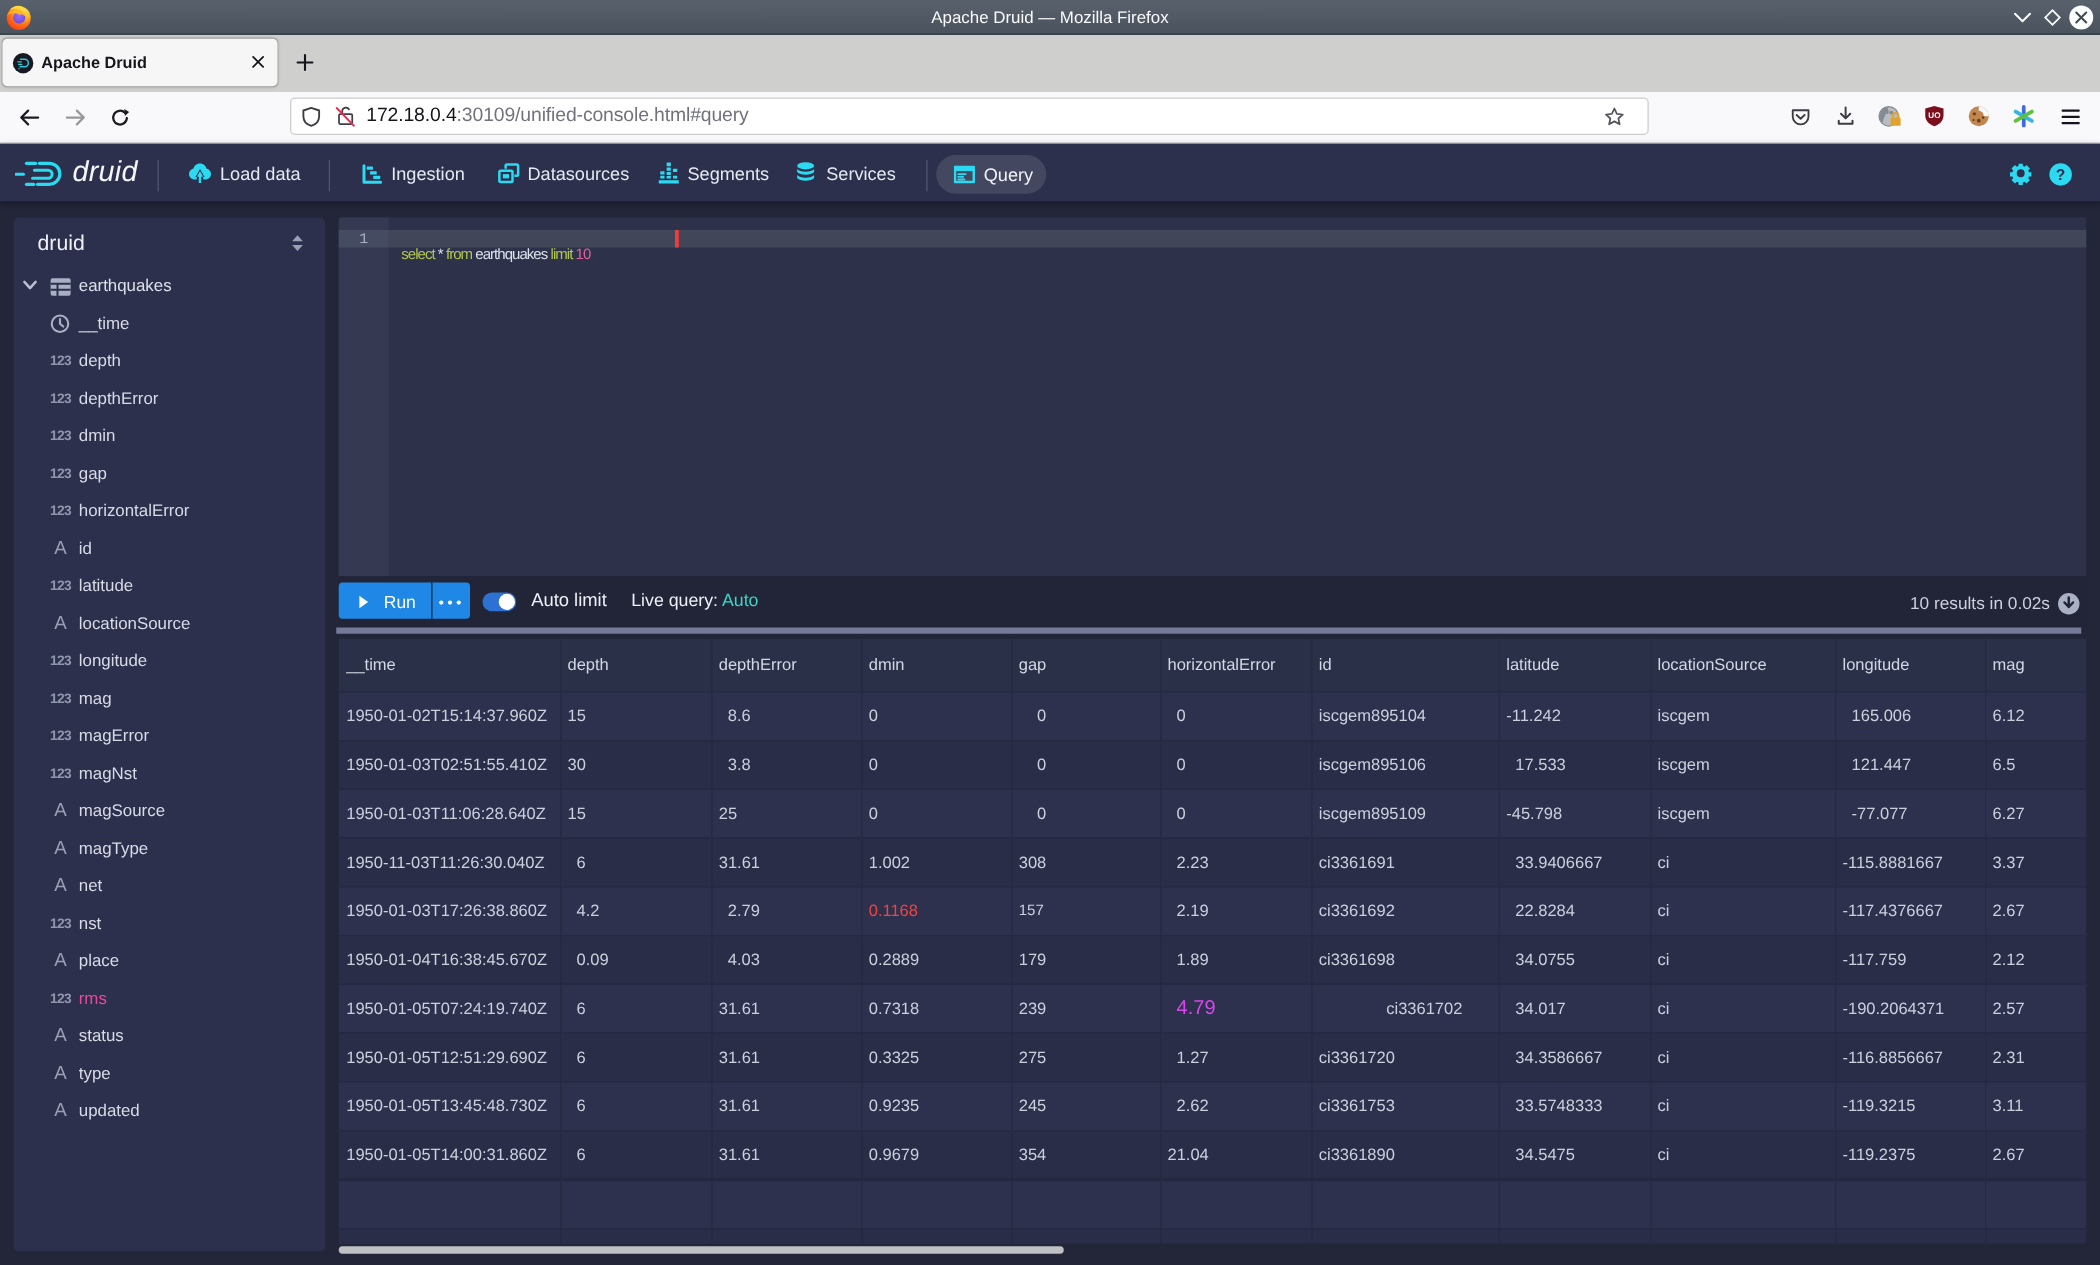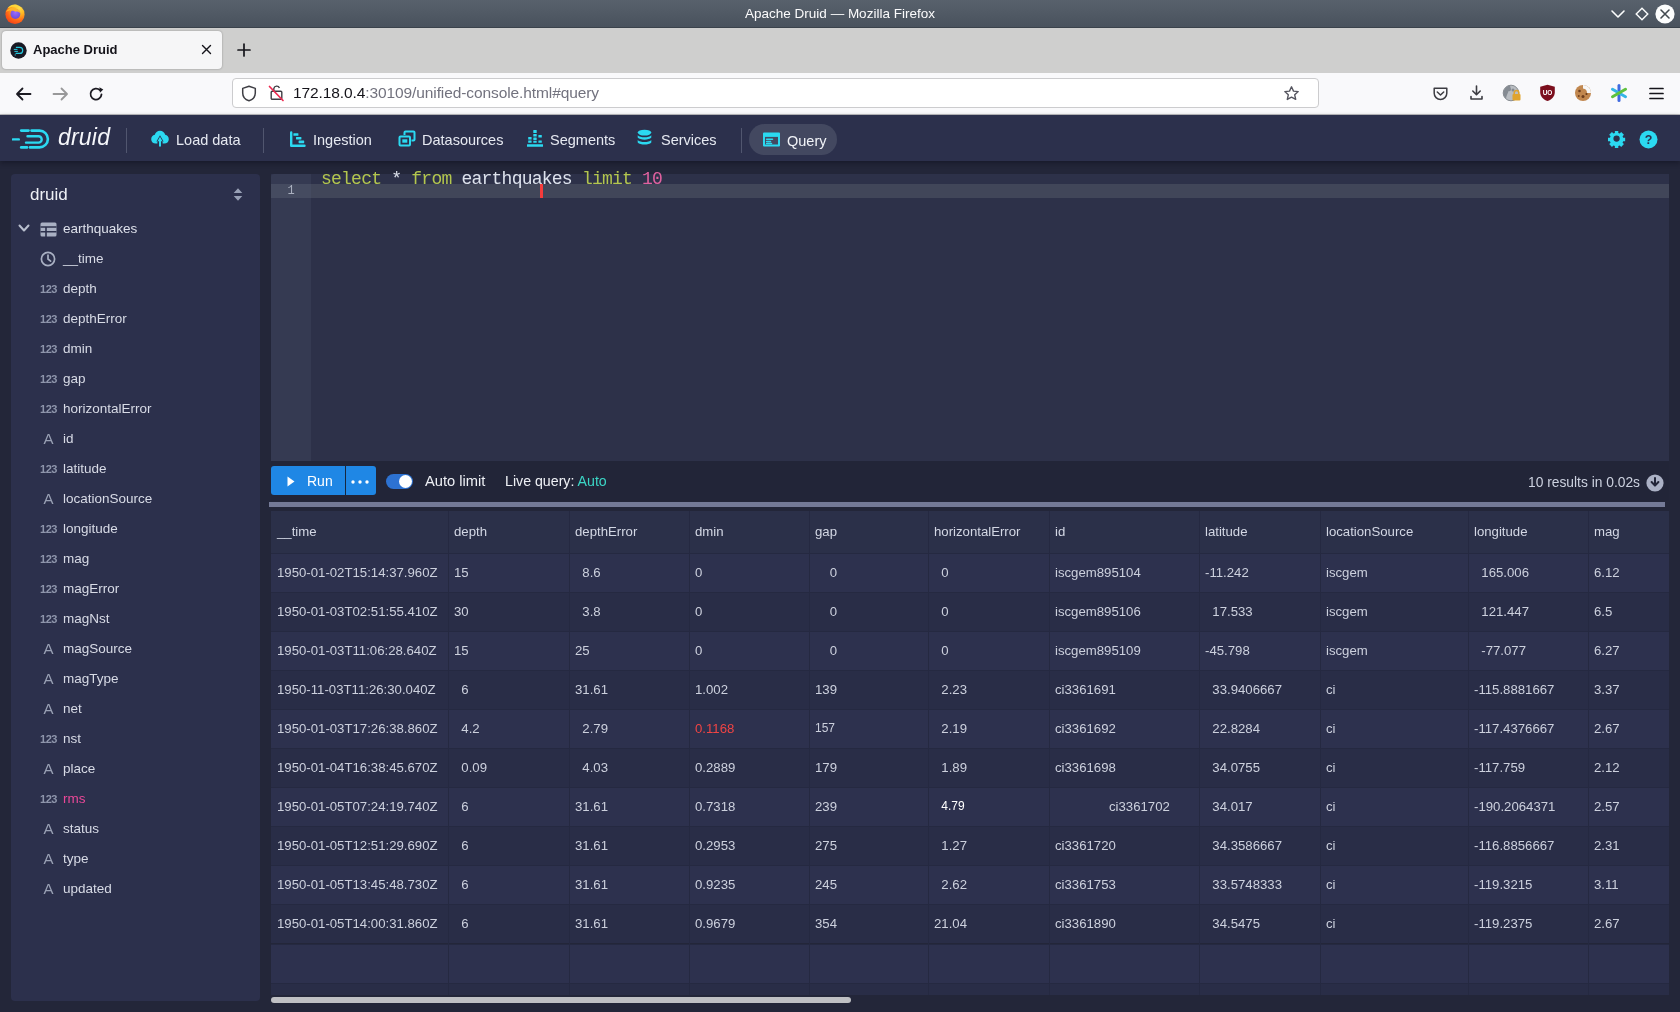--- a/index.html
+++ b/index.html
@@ -259,22 +259,22 @@
 <div class="abs" style="left:40px;top:844px;width:17px;height:30px;line-height:30px;text-align:center;font-size:15px;color:#99a0b4">A</div>
 <div class="abs" style="left:63px;top:844px;height:30px;line-height:30px;font-size:13.5px;color:#d8dbe6">type</div>
 <div class="abs" style="left:40px;top:874px;width:17px;height:30px;line-height:30px;text-align:center;font-size:15px;color:#99a0b4">A</div>
 <div class="abs" style="left:63px;top:874px;height:30px;line-height:30px;font-size:13.5px;color:#d8dbe6">updated</div>
 <div class="abs" style="left:271px;top:174px;width:1398px;height:287px;background:#2d3149"></div>
 <div class="abs" style="left:271px;top:174px;width:40px;height:287px;background:#353a52;border-radius:3px 0 0 0"></div>
 <div class="abs" style="left:311px;top:184px;width:1358px;height:14px;background:#414659"></div>
 <div class="abs" style="left:271px;top:184px;width:40px;height:14px;background:#454b60"></div>
 <div class="abs" style="left:271px;top:184px;width:40px;height:14px;font-family:'Liberation Mono',monospace;
  font-size:12px;line-height:14px;color:#a9afbe;text-align:center">1</div>
-<div class="abs" style="left:321px;top:172px;height:14px;font-family:Liberation Mono, monospace;
- font-size:18px;line-height:14px;letter-spacing:-0.77px;white-space:pre"><span style="color:#b3c64e">select</span><span style="color:#dde2ec"> * </span><span style="color:#b3c64e">from</span><span style="color:#dde2ec"> earthquakes </span><span style="color:#b3c64e">limit</span><span style="color:#e0619f"> 10</span></div>
+<div class="abs" style="left:321px;top:196px;height:14px;font-family:Liberation Sans, sans-serif;
+ font-size:12px;line-height:14px;letter-spacing:-0.77px;white-space:pre"><span style="color:#b3c64e">select</span><span style="color:#dde2ec"> * </span><span style="color:#b3c64e">from</span><span style="color:#dde2ec"> earthquakes </span><span style="color:#b3c64e">limit</span><span style="color:#e0619f"> 10</span></div>
 <div class="abs" style="left:540px;top:184px;width:2.5px;height:14px;background:#f53b3b"></div>
 <div class="abs" style="left:271px;top:461px;width:1398px;height:40px;background:#222538"></div>
 <div class="abs" style="left:271px;top:466px;width:104.5px;height:29px;background:#1f87e5;border-radius:3px"></div>
 <div class="abs" style="left:344.5px;top:466px;width:1.5px;height:29px;background:#16273f"></div>
 <svg class="abs" style="left:286px;top:475px" width="10" height="13" viewBox="0 0 10 13">
 <path d="M1.5 1.5 L8.5 6.5 L1.5 11.5 Z" fill="#fff"></path>
   </svg>
 <div class="abs" style="left:307px;top:467px;height:28px;line-height:28px;font-size:14px;color:#fff">Run</div>
 <div class="abs" style="left:351px;top:479.5px;width:18px;height:4px">
 <svg width="18" height="4" viewBox="0 0 18 4">
@@ -371,21 +371,21 @@
 <div class="abs" style="left:941.3px;top:630.7px;height:39.1px;line-height:39.1px;font-size:13.2px;color:#ccd0dd;white-space:nowrap">0</div>
 <div class="abs" style="left:1055.0px;top:630.7px;height:39.1px;line-height:39.1px;font-size:13.2px;color:#ccd0dd;white-space:nowrap">iscgem895109</div>
 <div class="abs" style="left:1205.0px;top:630.7px;height:39.1px;line-height:39.1px;font-size:13.2px;color:#ccd0dd;white-space:nowrap">-45.798</div>
 <div class="abs" style="left:1326.0px;top:630.7px;height:39.1px;line-height:39.1px;font-size:13.2px;color:#ccd0dd;white-space:nowrap">iscgem</div>
 <div class="abs" style="left:1481.3px;top:630.7px;height:39.1px;line-height:39.1px;font-size:13.2px;color:#ccd0dd;white-space:nowrap">-77.077</div>
 <div class="abs" style="left:1594.0px;top:630.7px;height:39.1px;line-height:39.1px;font-size:13.2px;color:#ccd0dd;white-space:nowrap">6.27</div>
 <div class="abs" style="left:277.0px;top:669.8px;height:39.1px;line-height:39.1px;font-size:13.2px;color:#ccd0dd;white-space:nowrap">1950-11-03T11:26:30.040Z</div>
 <div class="abs" style="left:461.3px;top:669.8px;height:39.1px;line-height:39.1px;font-size:13.2px;color:#ccd0dd;white-space:nowrap">6</div>
 <div class="abs" style="left:575.0px;top:669.8px;height:39.1px;line-height:39.1px;font-size:13.2px;color:#ccd0dd;white-space:nowrap">31.61</div>
 <div class="abs" style="left:695.0px;top:669.8px;height:39.1px;line-height:39.1px;font-size:13.2px;color:#ccd0dd;white-space:nowrap">1.002</div>
-<div class="abs" style="left:815.0px;top:669.8px;height:39.1px;line-height:39.1px;font-size:13.2px;color:#ccd0dd;white-space:nowrap">139</div>
+<div class="abs" style="left:815.0px;top:669.8px;height:39.1px;line-height:39.1px;font-size:13.2px;color:#ccd0dd;white-space:nowrap">308</div>
 <div class="abs" style="left:941.3px;top:669.8px;height:39.1px;line-height:39.1px;font-size:13.2px;color:#ccd0dd;white-space:nowrap">2.23</div>
 <div class="abs" style="left:1055.0px;top:669.8px;height:39.1px;line-height:39.1px;font-size:13.2px;color:#ccd0dd;white-space:nowrap">ci3361691</div>
 <div class="abs" style="left:1212.3px;top:669.8px;height:39.1px;line-height:39.1px;font-size:13.2px;color:#ccd0dd;white-space:nowrap">33.9406667</div>
 <div class="abs" style="left:1326.0px;top:669.8px;height:39.1px;line-height:39.1px;font-size:13.2px;color:#ccd0dd;white-space:nowrap">ci</div>
 <div class="abs" style="left:1474.0px;top:669.8px;height:39.1px;line-height:39.1px;font-size:13.2px;color:#ccd0dd;white-space:nowrap">-115.8881667</div>
 <div class="abs" style="left:1594.0px;top:669.8px;height:39.1px;line-height:39.1px;font-size:13.2px;color:#ccd0dd;white-space:nowrap">3.37</div>
 <div class="abs" style="left:277.0px;top:708.9px;height:39.1px;line-height:39.1px;font-size:13.2px;color:#ccd0dd;white-space:nowrap">1950-01-03T17:26:38.860Z</div>
 <div class="abs" style="left:461.3px;top:708.9px;height:39.1px;line-height:39.1px;font-size:13.2px;color:#ccd0dd;white-space:nowrap">4.2</div>
 <div class="abs" style="left:582.3px;top:708.9px;height:39.1px;line-height:39.1px;font-size:13.2px;color:#ccd0dd;white-space:nowrap">2.79</div>
 <div class="abs" style="left:695.0px;top:708.9px;height:39.1px;line-height:39.1px;font-size:13.2px;color:#ef4444;white-space:nowrap">0.1168</div>
@@ -405,30 +405,30 @@
 <div class="abs" style="left:1055.0px;top:748.0px;height:39.1px;line-height:39.1px;font-size:13.2px;color:#ccd0dd;white-space:nowrap">ci3361698</div>
 <div class="abs" style="left:1212.3px;top:748.0px;height:39.1px;line-height:39.1px;font-size:13.2px;color:#ccd0dd;white-space:nowrap">34.0755</div>
 <div class="abs" style="left:1326.0px;top:748.0px;height:39.1px;line-height:39.1px;font-size:13.2px;color:#ccd0dd;white-space:nowrap">ci</div>
 <div class="abs" style="left:1474.0px;top:748.0px;height:39.1px;line-height:39.1px;font-size:13.2px;color:#ccd0dd;white-space:nowrap">-117.759</div>
 <div class="abs" style="left:1594.0px;top:748.0px;height:39.1px;line-height:39.1px;font-size:13.2px;color:#ccd0dd;white-space:nowrap">2.12</div>
 <div class="abs" style="left:277.0px;top:787.1px;height:39.1px;line-height:39.1px;font-size:13.2px;color:#ccd0dd;white-space:nowrap">1950-01-05T07:24:19.740Z</div>
 <div class="abs" style="left:461.3px;top:787.1px;height:39.1px;line-height:39.1px;font-size:13.2px;color:#ccd0dd;white-space:nowrap">6</div>
 <div class="abs" style="left:575.0px;top:787.1px;height:39.1px;line-height:39.1px;font-size:13.2px;color:#ccd0dd;white-space:nowrap">31.61</div>
 <div class="abs" style="left:695.0px;top:787.1px;height:39.1px;line-height:39.1px;font-size:13.2px;color:#ccd0dd;white-space:nowrap">0.7318</div>
 <div class="abs" style="left:815.0px;top:787.1px;height:39.1px;line-height:39.1px;font-size:13.2px;color:#ccd0dd;white-space:nowrap">239</div>
-<div class="abs" style="left:941.3px;top:787.1px;height:39.1px;line-height:39.1px;font-size:12px;color:#ffffff;white-space:nowrap">4.79</div>
+<div class="abs" style="left:941.3px;top:787.1px;height:39.1px;line-height:39.1px;font-size:16px;color:#d946ef;white-space:nowrap">4.79</div>
 <div class="abs" style="left:1109px;top:787.1px;height:39.1px;line-height:39.1px;font-size:13.2px;color:#ccd0dd;white-space:nowrap">ci3361702</div>
 <div class="abs" style="left:1212.3px;top:787.1px;height:39.1px;line-height:39.1px;font-size:13.2px;color:#ccd0dd;white-space:nowrap">34.017</div>
 <div class="abs" style="left:1326.0px;top:787.1px;height:39.1px;line-height:39.1px;font-size:13.2px;color:#ccd0dd;white-space:nowrap">ci</div>
 <div class="abs" style="left:1474.0px;top:787.1px;height:39.1px;line-height:39.1px;font-size:13.2px;color:#ccd0dd;white-space:nowrap">-190.2064371</div>
 <div class="abs" style="left:1594.0px;top:787.1px;height:39.1px;line-height:39.1px;font-size:13.2px;color:#ccd0dd;white-space:nowrap">2.57</div>
 <div class="abs" style="left:277.0px;top:826.2px;height:39.1px;line-height:39.1px;font-size:13.2px;color:#ccd0dd;white-space:nowrap">1950-01-05T12:51:29.690Z</div>
 <div class="abs" style="left:461.3px;top:826.2px;height:39.1px;line-height:39.1px;font-size:13.2px;color:#ccd0dd;white-space:nowrap">6</div>
 <div class="abs" style="left:575.0px;top:826.2px;height:39.1px;line-height:39.1px;font-size:13.2px;color:#ccd0dd;white-space:nowrap">31.61</div>
-<div class="abs" style="left:695.0px;top:826.2px;height:39.1px;line-height:39.1px;font-size:13.2px;color:#ccd0dd;white-space:nowrap">0.2953</div>
+<div class="abs" style="left:695.0px;top:826.2px;height:39.1px;line-height:39.1px;font-size:13.2px;color:#ccd0dd;white-space:nowrap">0.3325</div>
 <div class="abs" style="left:815.0px;top:826.2px;height:39.1px;line-height:39.1px;font-size:13.2px;color:#ccd0dd;white-space:nowrap">275</div>
 <div class="abs" style="left:941.3px;top:826.2px;height:39.1px;line-height:39.1px;font-size:13.2px;color:#ccd0dd;white-space:nowrap">1.27</div>
 <div class="abs" style="left:1055.0px;top:826.2px;height:39.1px;line-height:39.1px;font-size:13.2px;color:#ccd0dd;white-space:nowrap">ci3361720</div>
 <div class="abs" style="left:1212.3px;top:826.2px;height:39.1px;line-height:39.1px;font-size:13.2px;color:#ccd0dd;white-space:nowrap">34.3586667</div>
 <div class="abs" style="left:1326.0px;top:826.2px;height:39.1px;line-height:39.1px;font-size:13.2px;color:#ccd0dd;white-space:nowrap">ci</div>
 <div class="abs" style="left:1474.0px;top:826.2px;height:39.1px;line-height:39.1px;font-size:13.2px;color:#ccd0dd;white-space:nowrap">-116.8856667</div>
 <div class="abs" style="left:1594.0px;top:826.2px;height:39.1px;line-height:39.1px;font-size:13.2px;color:#ccd0dd;white-space:nowrap">2.31</div>
 <div class="abs" style="left:277.0px;top:865.3px;height:39.1px;line-height:39.1px;font-size:13.2px;color:#ccd0dd;white-space:nowrap">1950-01-05T13:45:48.730Z</div>
 <div class="abs" style="left:461.3px;top:865.3px;height:39.1px;line-height:39.1px;font-size:13.2px;color:#ccd0dd;white-space:nowrap">6</div>
 <div class="abs" style="left:575.0px;top:865.3px;height:39.1px;line-height:39.1px;font-size:13.2px;color:#ccd0dd;white-space:nowrap">31.61</div>

